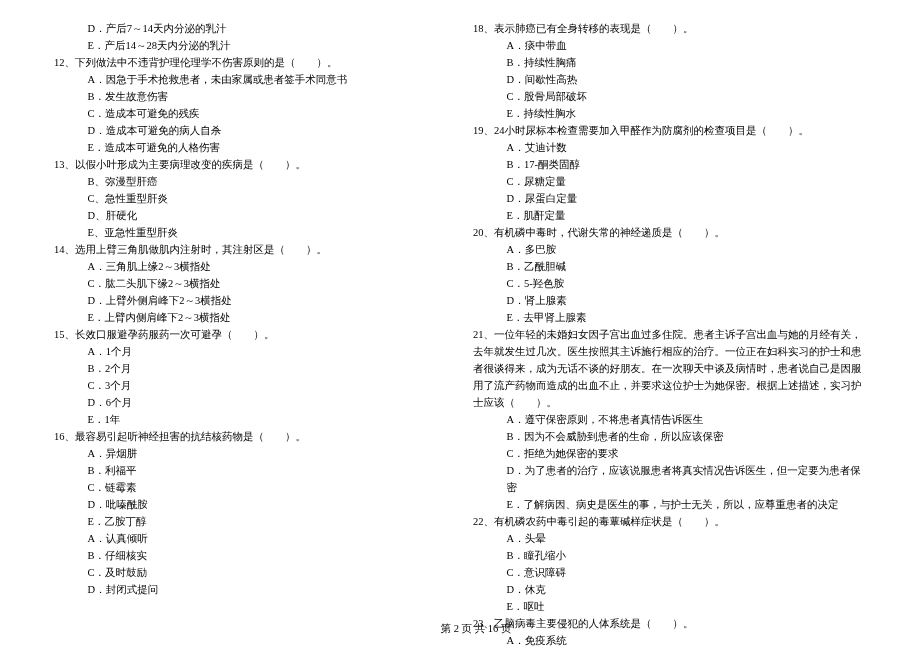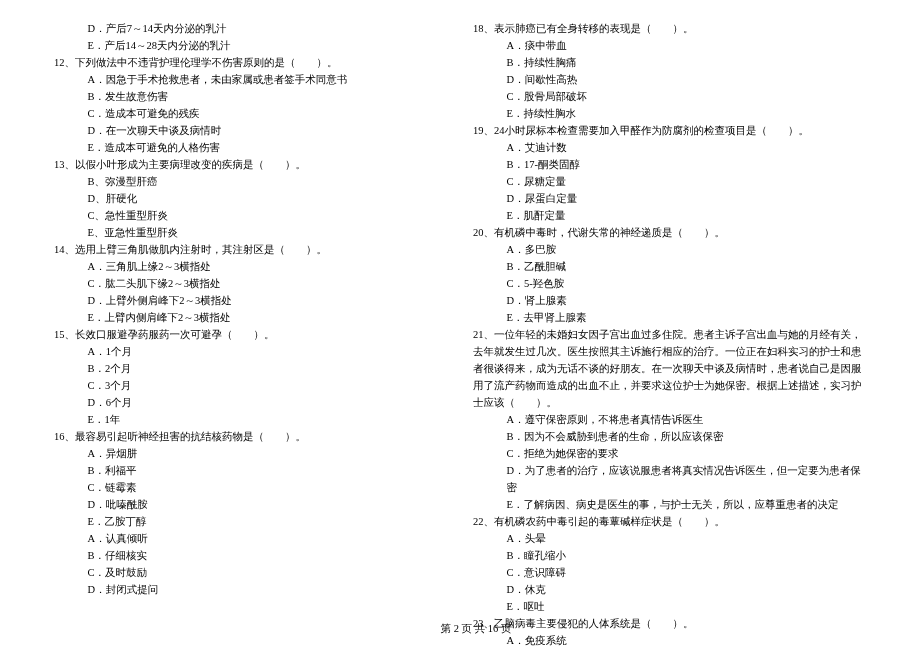--- a/index.html
+++ b/index.html
@@ -44,27 +44,27 @@
 
 <div class="columns">
   <div class="col">
     <div class="opt">D．产后7～14天内分泌的乳汁</div>
     <div class="opt">E．产后14～28天内分泌的乳汁</div>
 
     <div class="q">12、下列做法中不违背护理伦理学不伤害原则的是（　　）。</div>
     <div class="opt">A．因急于手术抢救患者，未由家属或患者签手术同意书</div>
     <div class="opt">B．发生故意伤害</div>
     <div class="opt">C．造成本可避免的残疾</div>
-    <div class="opt">D．在一次聊天中谈及病情时</div>
+    <div class="opt">D．造成本可避免的病人自杀</div>
     <div class="opt">E．造成本可避免的人格伤害</div>
 
     <div class="q">13、以假小叶形成为主要病理改变的疾病是（　　）。</div>
     <div class="opt">B、弥漫型肝癌</div>
+    <div class="opt">C、急性重型肝炎</div>
     <div class="opt">D、肝硬化</div>
-    <div class="opt">C、急性重型肝炎</div>
     <div class="opt">E、亚急性重型肝炎</div>
 
     <div class="q">14、选用上臂三角肌做肌内注射时，其注射区是（　　）。</div>
     <div class="opt">A．三角肌上缘2～3横指处</div>
     <div class="opt">C．肱二头肌下缘2～3横指处</div>
     <div class="opt">D．上臂外侧肩峰下2～3横指处</div>
     <div class="opt">E．上臂内侧肩峰下2～3横指处</div>
 
     <div class="q">15、长效口服避孕药服药一次可避孕（　　）。</div>
     <div class="opt">A．1个月</div>

